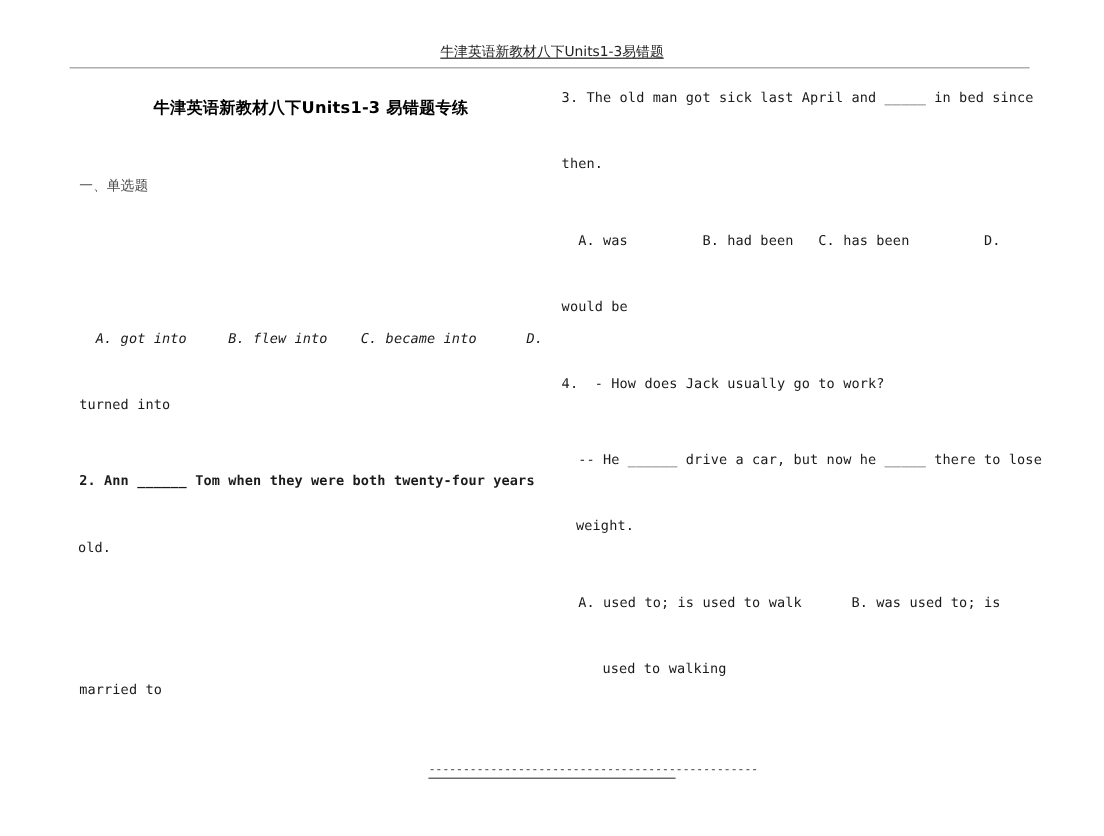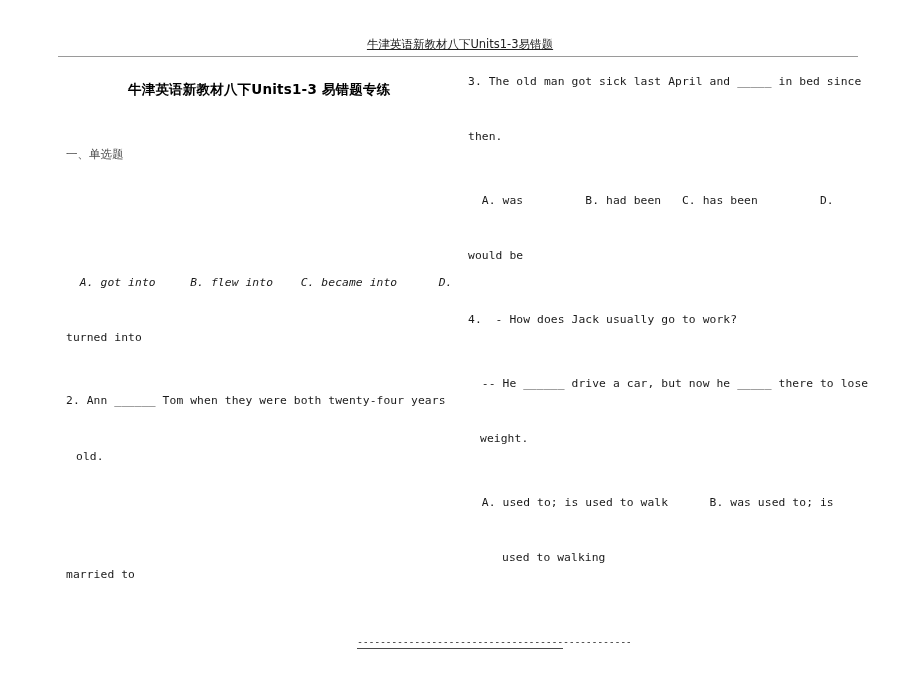--- a/index.html
+++ b/index.html
@@ -126,22 +126,22 @@
   </div>
   <div class="header-rule"></div>
 
   <div class="doc-title">牛津英语新教材八下Units1-3 易错题专练</div>
 
   <div class="section-heading">一、单选题</div>
 
   <div class="col col-left" id="col-left">
       <div class="line" style="left: 6px; top: 276px; font-style: italic;">  A. got into     B. flew into    C. became into      D.</div>
       <div class="line" style="left: 6px; top: 331px;">turned into</div>
-      <div class="line" style="left: 6px; top: 394px;">2. Ann ______ Tom when they were both twenty-four years</div>
-      <div class="line" style="left: 16px; top: 450px;">old.</div>
+      <div class="line" style="left: 6px; top: 394px; font-weight: bold;">2. Ann ______ Tom when they were both twenty-four years</div>
+      <div class="line" style="left: 5px; top: 450px;">old.</div>
       <div class="line" style="left: 6px; top: 568px;">married to</div>
     </div>
   <div class="col col-right" id="col-right">
       <div class="line" style="left: 8px; top: 75px;">3. The old man got sick last April and _____ in bed since</div>
       <div class="line" style="left: 8px; top: 130px;">then.</div>
       <div class="line" style="left: 8px; top: 194px;">  A. was         B. had been   C. has been         D.</div>
       <div class="line" style="left: 8px; top: 249px;">would be</div>
       <div class="line" style="left: 8px; top: 313px;">4.  - How does Jack usually go to work?</div>
       <div class="line" style="left: 8px; top: 377px;">  -- He ______ drive a car, but now he _____ there to lose</div>
       <div class="line" style="left: 20px; top: 432px;">weight.</div>

